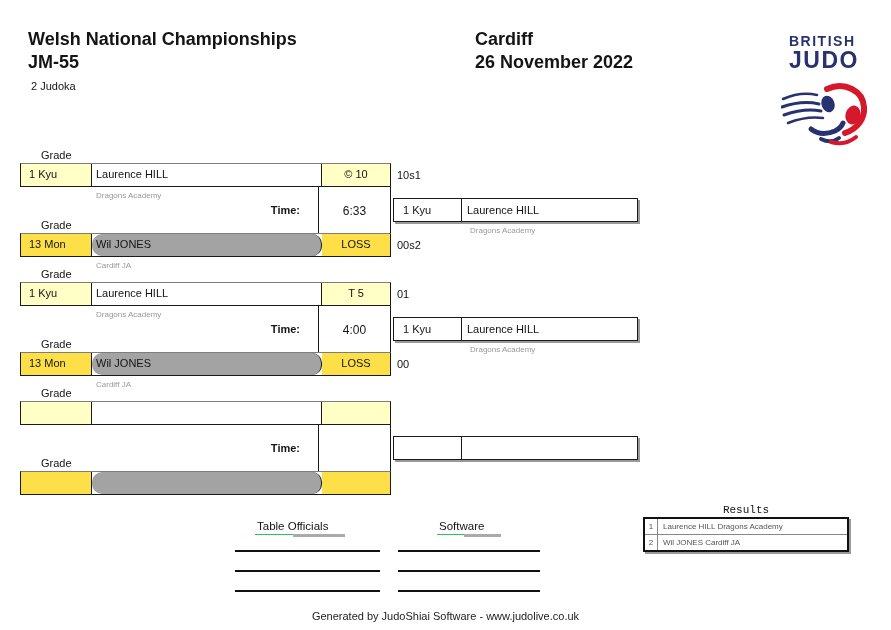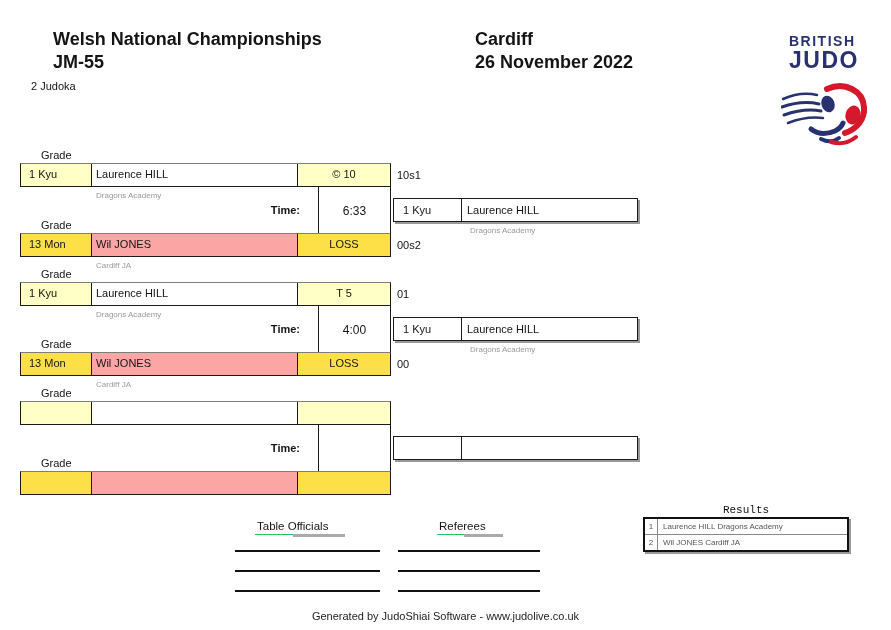--- a/index.html
+++ b/index.html
@@ -3,21 +3,21 @@
 <meta charset="utf-8">
 <style>
   html,body { margin:0; padding:0; background:#ffffff; }
   .page {
     position:relative; width:891px; height:630px; background:#ffffff;
     font-family:"Liberation Sans", sans-serif; color:#141414; overflow:hidden;
   }
   .abs { position:absolute; }
 
   
-  .titles { left:28px; top:28px; font-size:18px; font-weight:600; line-height:23px; white-space:nowrap;margin-left:25px; }
+  .titles { left:28px; top:28px; font-size:18px; font-weight:600; line-height:23px; white-space:nowrap; }
   .judoka-count { left:31px; top:80px; font-size:11px; }
   .location-block { left:475px; top:28px; font-size:18px; font-weight:600; line-height:23px; white-space:nowrap; }
 
   
   .logo-text { left:789px; top:34px; color:#283271; font-weight:800; line-height:1; white-space:nowrap; }
   .logo-line1 { font-size:14px; letter-spacing:1.5px; }
   .logo-line2 { font-size:23px; letter-spacing:1.5px; margin-top:1px; }
   .logo-figure { left:781px; top:79px; width:90px; height:68px; }
 
   
@@ -28,24 +28,24 @@
   .lbl-bottom { left:41px; top:57px; }
   .row {
     left:20px; width:371px; height:24px; box-sizing:border-box;
     border:1px solid #1a1a1a; border-top-color:#7d7d7d;
     display:flex; font-size:11px; line-height:21px; background:#fff;
   }
   .row-top { top:0; } .row-bottom { top:70px; }
   .cell { box-sizing:border-box; overflow:hidden; white-space:nowrap; }
   .cell-grade { width:71px; padding-left:8px; border-right:1px solid #1a1a1a; }
   .cell-name  { flex:1; padding-left:4px; border-right:1px solid #1a1a1a; }
-  .cell-score { width:92px; text-align:center; }
+  .cell-score { width:68px; text-align:center; }
   .bg-y  { background:#FFFFC6; }
   .bg-b  { background:#fde047; }
-  .bg-pb { background:#fca5a5; }
+  .bg-pb { background:#a3a3a3;border-radius:10px; }
   .club { font-size:8px; color:#999; line-height:9px; white-space:nowrap; }
   .club-top    { left:96px; top:28px; }
   .club-bottom { left:96px; top:98px; }
   .time-cell { left:318px; top:24px; width:73px; height:46px; box-sizing:border-box;
                border-left:1px solid #1a1a1a; border-right:1px solid #1a1a1a; }
   .time-label { left:230px; top:41px; width:70px; text-align:right; font-size:11px; font-weight:600; }
   .time-value { left:318px; top:41px; width:73px; text-align:center; font-size:12px; }
   .points { font-size:11px; white-space:nowrap; }
   .points-top { left:397px; top:6px; }
   .points-bottom { left:397px; top:76px; }
@@ -197,21 +197,21 @@
     <div class="abs club club-bottom"></div>
     <div class="abs points points-bottom"></div>
     <div class="abs winner">
       <div class="winner-grade"></div>
       <div class="winner-name"></div>
     </div>
     <div class="abs club winner-club"></div>
   </div>
 
   <div class="abs officials-heading to-heading">Table Officials</div>
-  <div class="abs officials-heading ref-heading">Referees</div>
+  <div class="abs officials-heading ref-heading">Software</div>
 
   <div class="abs sig-line" style="left:235px;top:550px;width:145px"></div>
   <div class="abs sig-line" style="left:235px;top:570px;width:145px"></div>
   <div class="abs sig-line" style="left:235px;top:590px;width:145px"></div>
   <div class="abs sig-line" style="left:398px;top:550px;width:142px"></div>
   <div class="abs sig-line" style="left:398px;top:570px;width:142px"></div>
   <div class="abs sig-line" style="left:398px;top:590px;width:142px"></div>
 
   <div class="abs results-title">Results</div>
   <div class="abs results-box">

